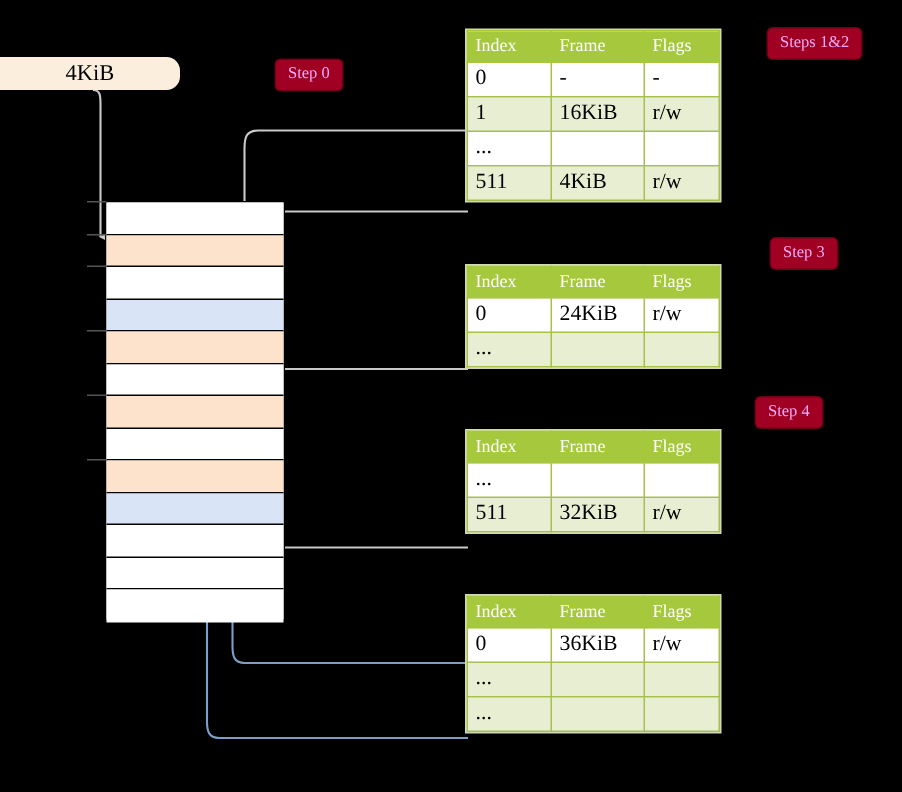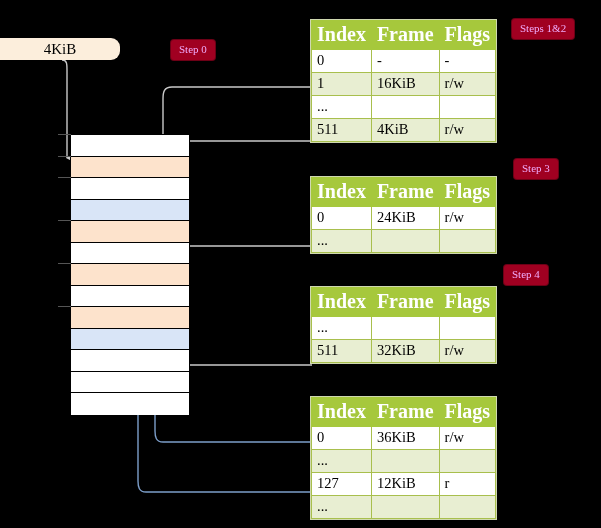--- a/index.html
+++ b/index.html
@@ -76,23 +76,23 @@
     text-align:left;
     font-weight:normal;
     height:19px;
     box-sizing:border-box;
     white-space:nowrap;
     vertical-align:middle;
   }
   .ptable th{
     background:#a6c83c;
     color:#ffffff;
-    font-weight:bold;
+    font-weight:normal;
     border:1px solid #a6c83c;
-    font-size:20px;
+    font-size:12px;
   }
   .ptable tr.alt td{background:#e8eed2;}
   .ptable tr.plain td{background:#ffffff;}
   .ptable td.hl{background:#fcfaa0;}
   .col-index{width:56px;}
   .col-frame{width:62px;}
   .col-flags{width:50px;}
 </style>
 </head>
 <body>
@@ -242,36 +242,31 @@
           <tr class="plain">
             <td class="col-index">0</td>
             <td class="col-frame">36KiB</td>
             <td class="col-flags">r/w</td>
           </tr>
           <tr class="alt">
             <td class="col-index">...</td>
             <td class="col-frame"></td>
             <td class="col-flags"></td>
           </tr>
-          <tr class="plain">
-            <td class="col-index">127</td>
-            <td class="col-frame">12KiB</td>
-            <td class="col-flags">r</td>
-          </tr>
           <tr class="alt">
             <td class="col-index">...</td>
             <td class="col-frame"></td>
             <td class="col-flags"></td>
           </tr>
         </tbody>
       </table>
     </div>
 
   <div id="badges-host">
-      <div class="badge" style="left: 171px; top: 40px; background: rgb(160, 0, 33);">Step 0</div>
+      <div class="badge" style="left: 184px; top: 40px; background: rgb(160, 0, 33);">Step 0</div>
       <div class="badge" style="left: 512px; top: 19px; background: rgb(160, 0, 33);">Steps 1&amp;2</div>
       <div class="badge" style="left: 514px; top: 159px; background: rgb(160, 0, 33);">Step 3</div>
       <div class="badge" style="left: 504px; top: 265px; background: rgb(160, 0, 33);">Step 4</div>
     </div>
 
 <div class="tick" style="left: 58px; top: 134px; width: 13px;"></div>
     <div class="tick" style="left: 58px; top: 155.5px; width: 13px;"></div>
     <div class="tick" style="left: 58px; top: 177px; width: 13px;"></div>
     <div class="tick" style="left: 58px; top: 220px; width: 13px;"></div>
     <div class="tick" style="left: 58px; top: 263px; width: 13px;"></div>

